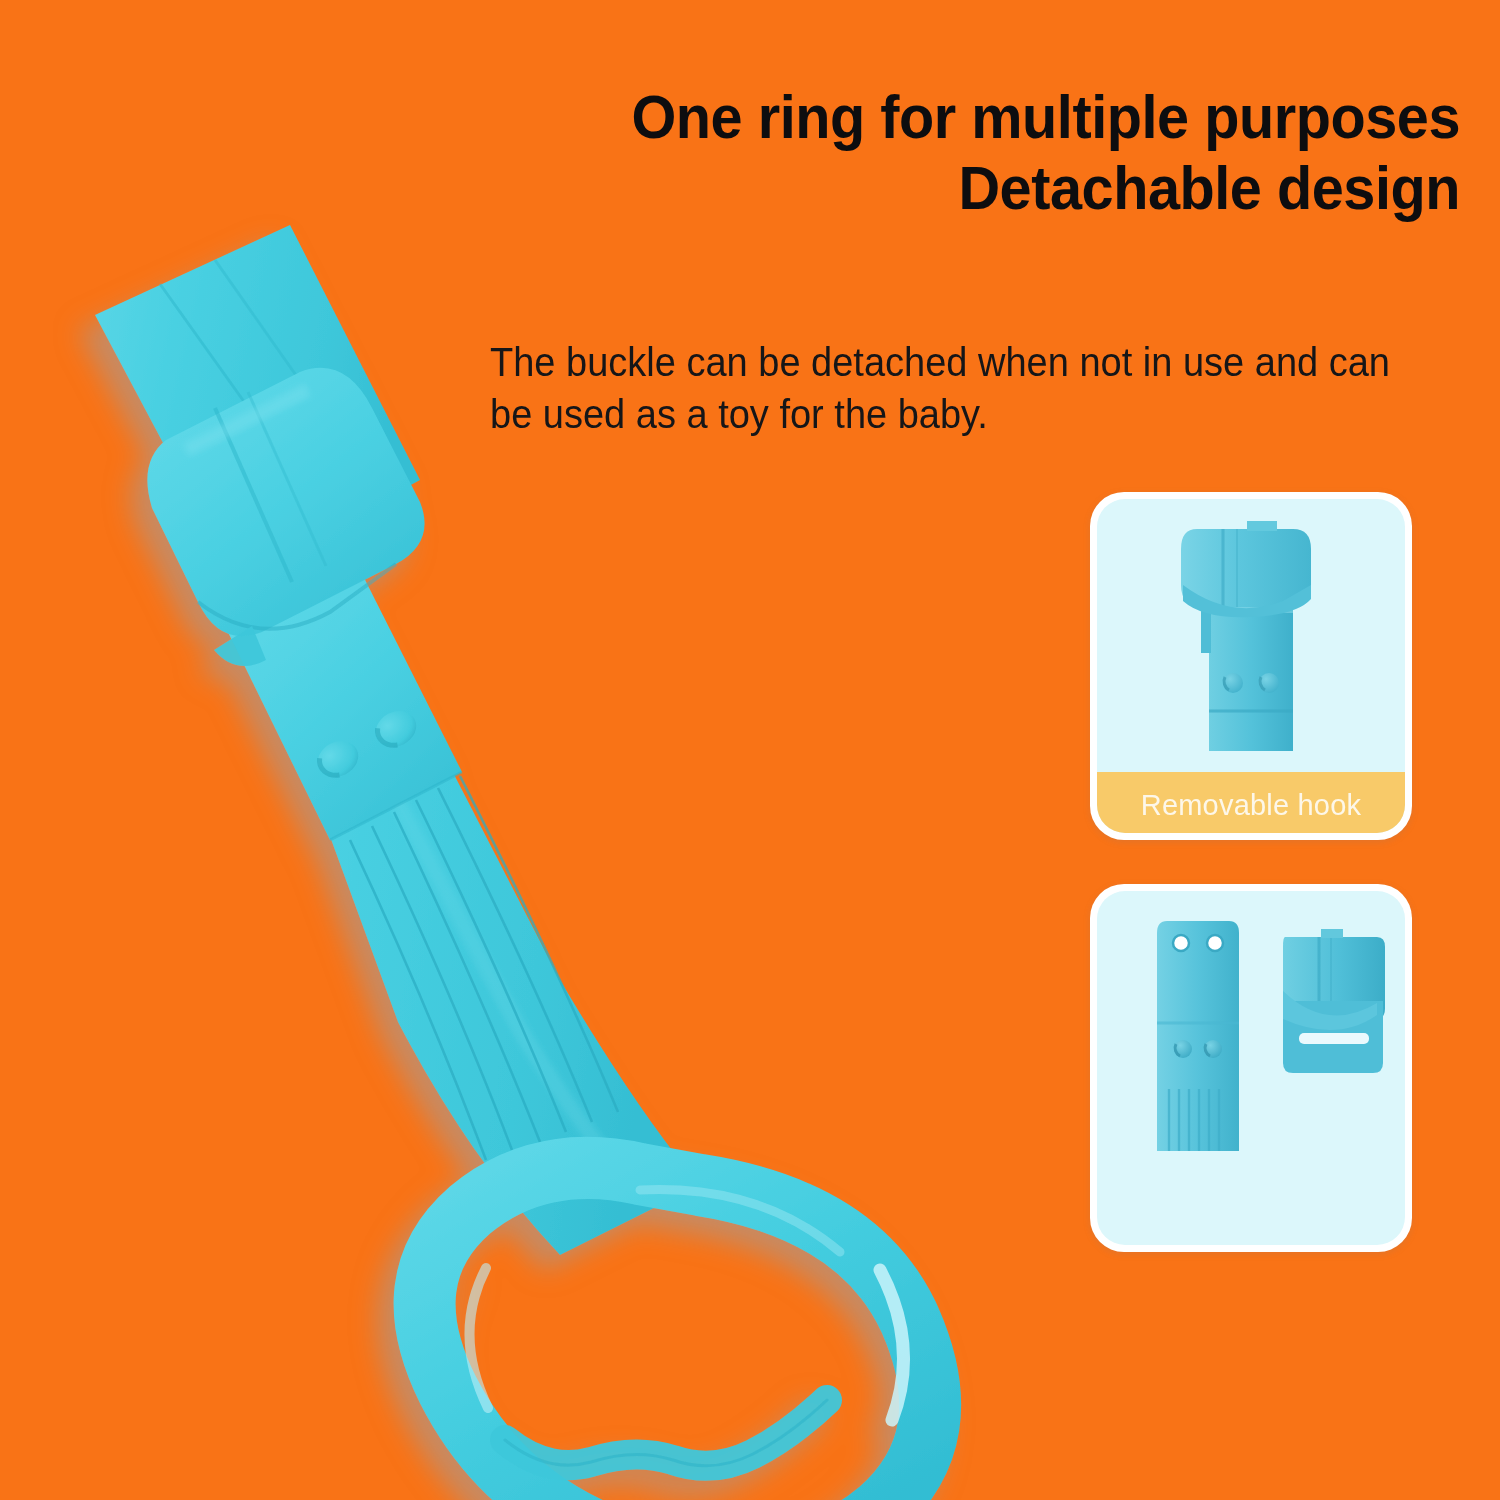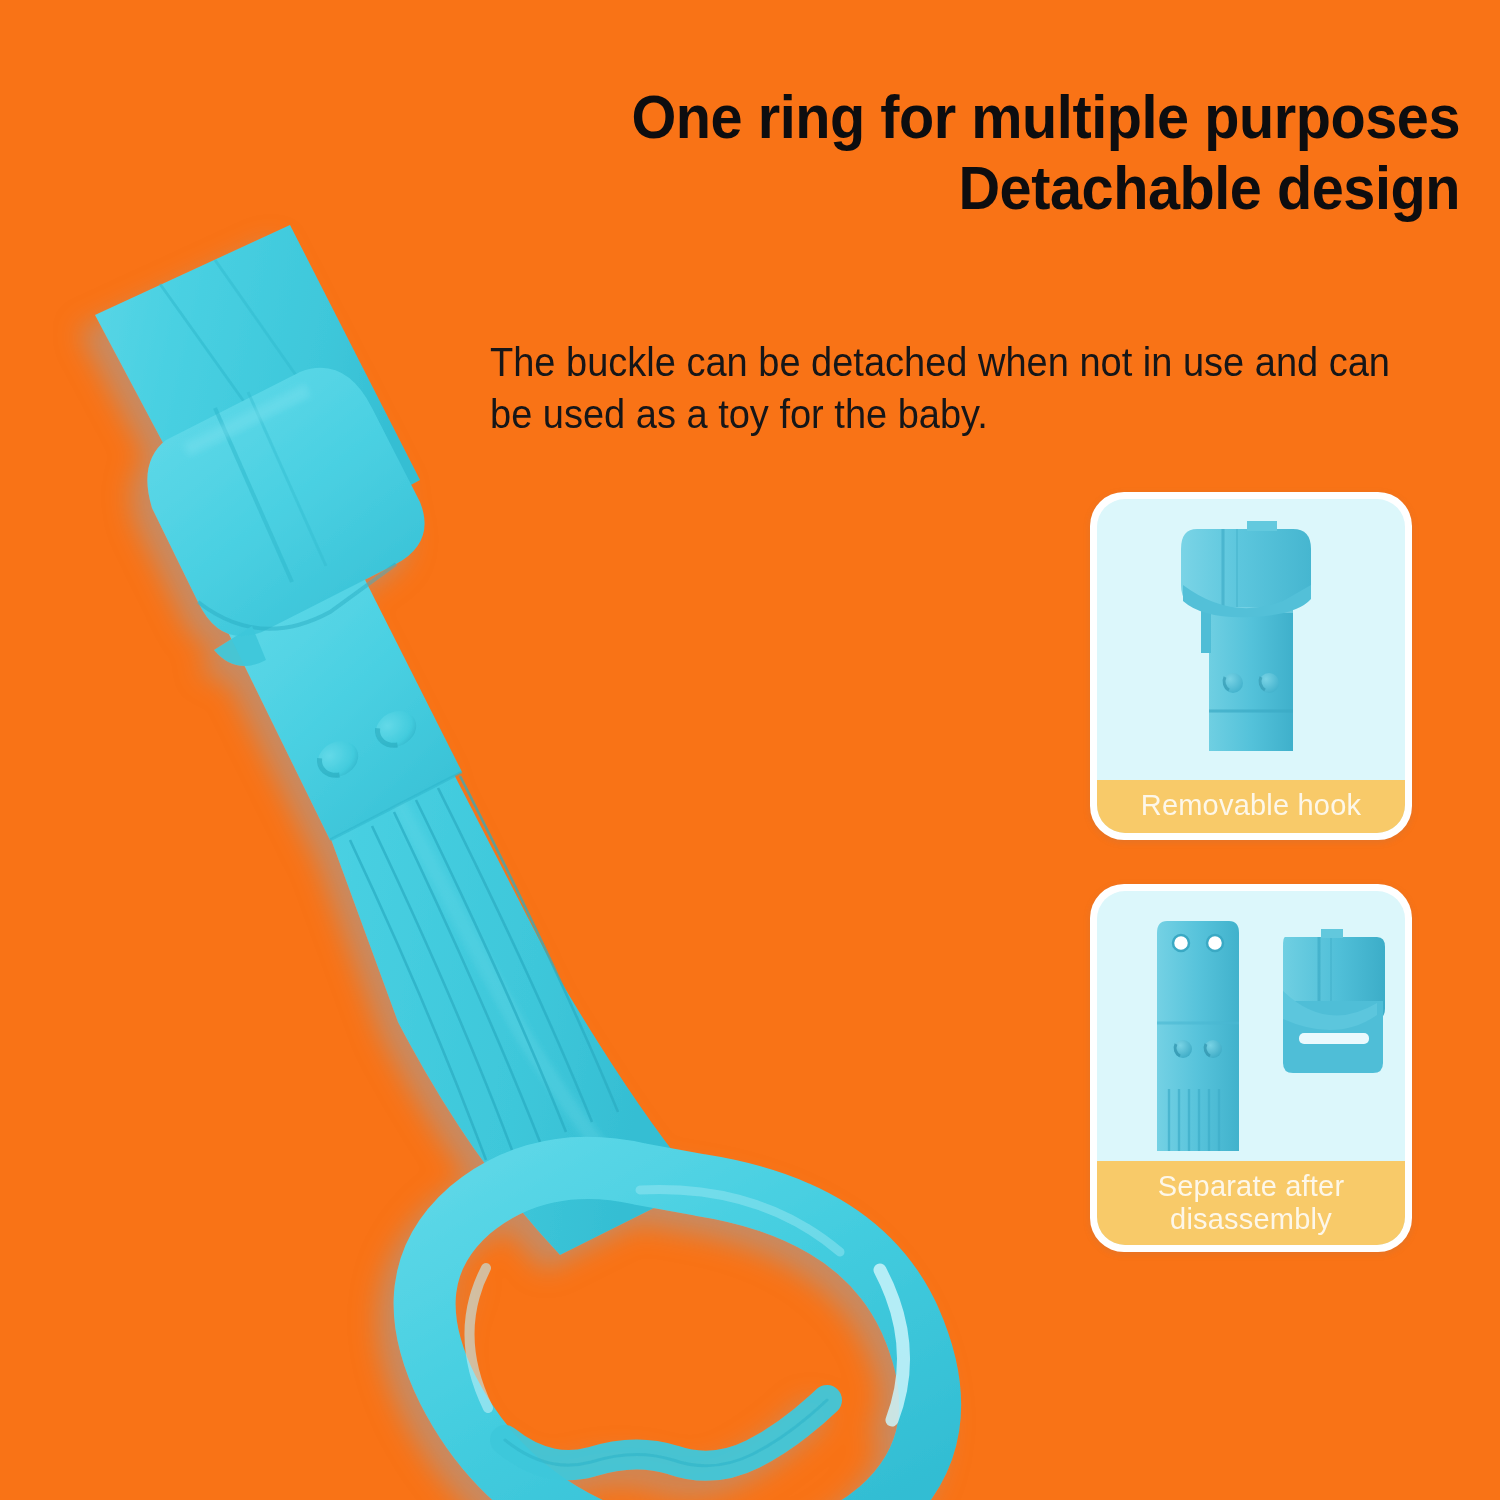--- a/index.html
+++ b/index.html
@@ -90,21 +90,21 @@
   .caption {
     position: absolute;
     left: 0; right: 0; bottom: 0;
     background: #f8ca69;
     color: #fdf7e9;
     text-align: center;
     font-family: "Liberation Sans Narrow", "Liberation Sans", sans-serif;
     font-size: 29px;
     line-height: 1.12;
     letter-spacing: 0.2px;
-    padding: 9px 6px 10px;
+    padding: 17px 6px 10px;
     box-sizing: border-box;
   }
   .caption .cap-line { display: block; }
   #card-1 .caption { font-size: 29px; padding-bottom: 12px; }
   #card-2 .caption { font-size: 29px; }
 </style>
 </head>
 <body>
 
 <div id="stage">
@@ -330,20 +330,16 @@
             <path d="M 186,110 h 100 v 62 q 0,10 -10,10 h -80 q -10,0 -10,-10 z" fill="#4fbed7"></path>
 
             <path d="M 186,100 q 44,42 94,12 v 12 q -40,28 -94,4 z" fill="#5cc6dd"></path>
 
             <rect x="202" y="142" width="70" height="11" rx="5" fill="#eaf9fd"></rect>
 
             <path d="M 224,38 h 22 v 9 h -22 z" fill="#62c8dd"></path>
           </g>
         </svg>
       </div>
-      <div class="caption">
-        <span class="cap-line">Separate after</span>
-        <span class="cap-line">disassembly</span>
-      </div>
     </div>
   </div>
 
 </div>
 
 </body></html>

